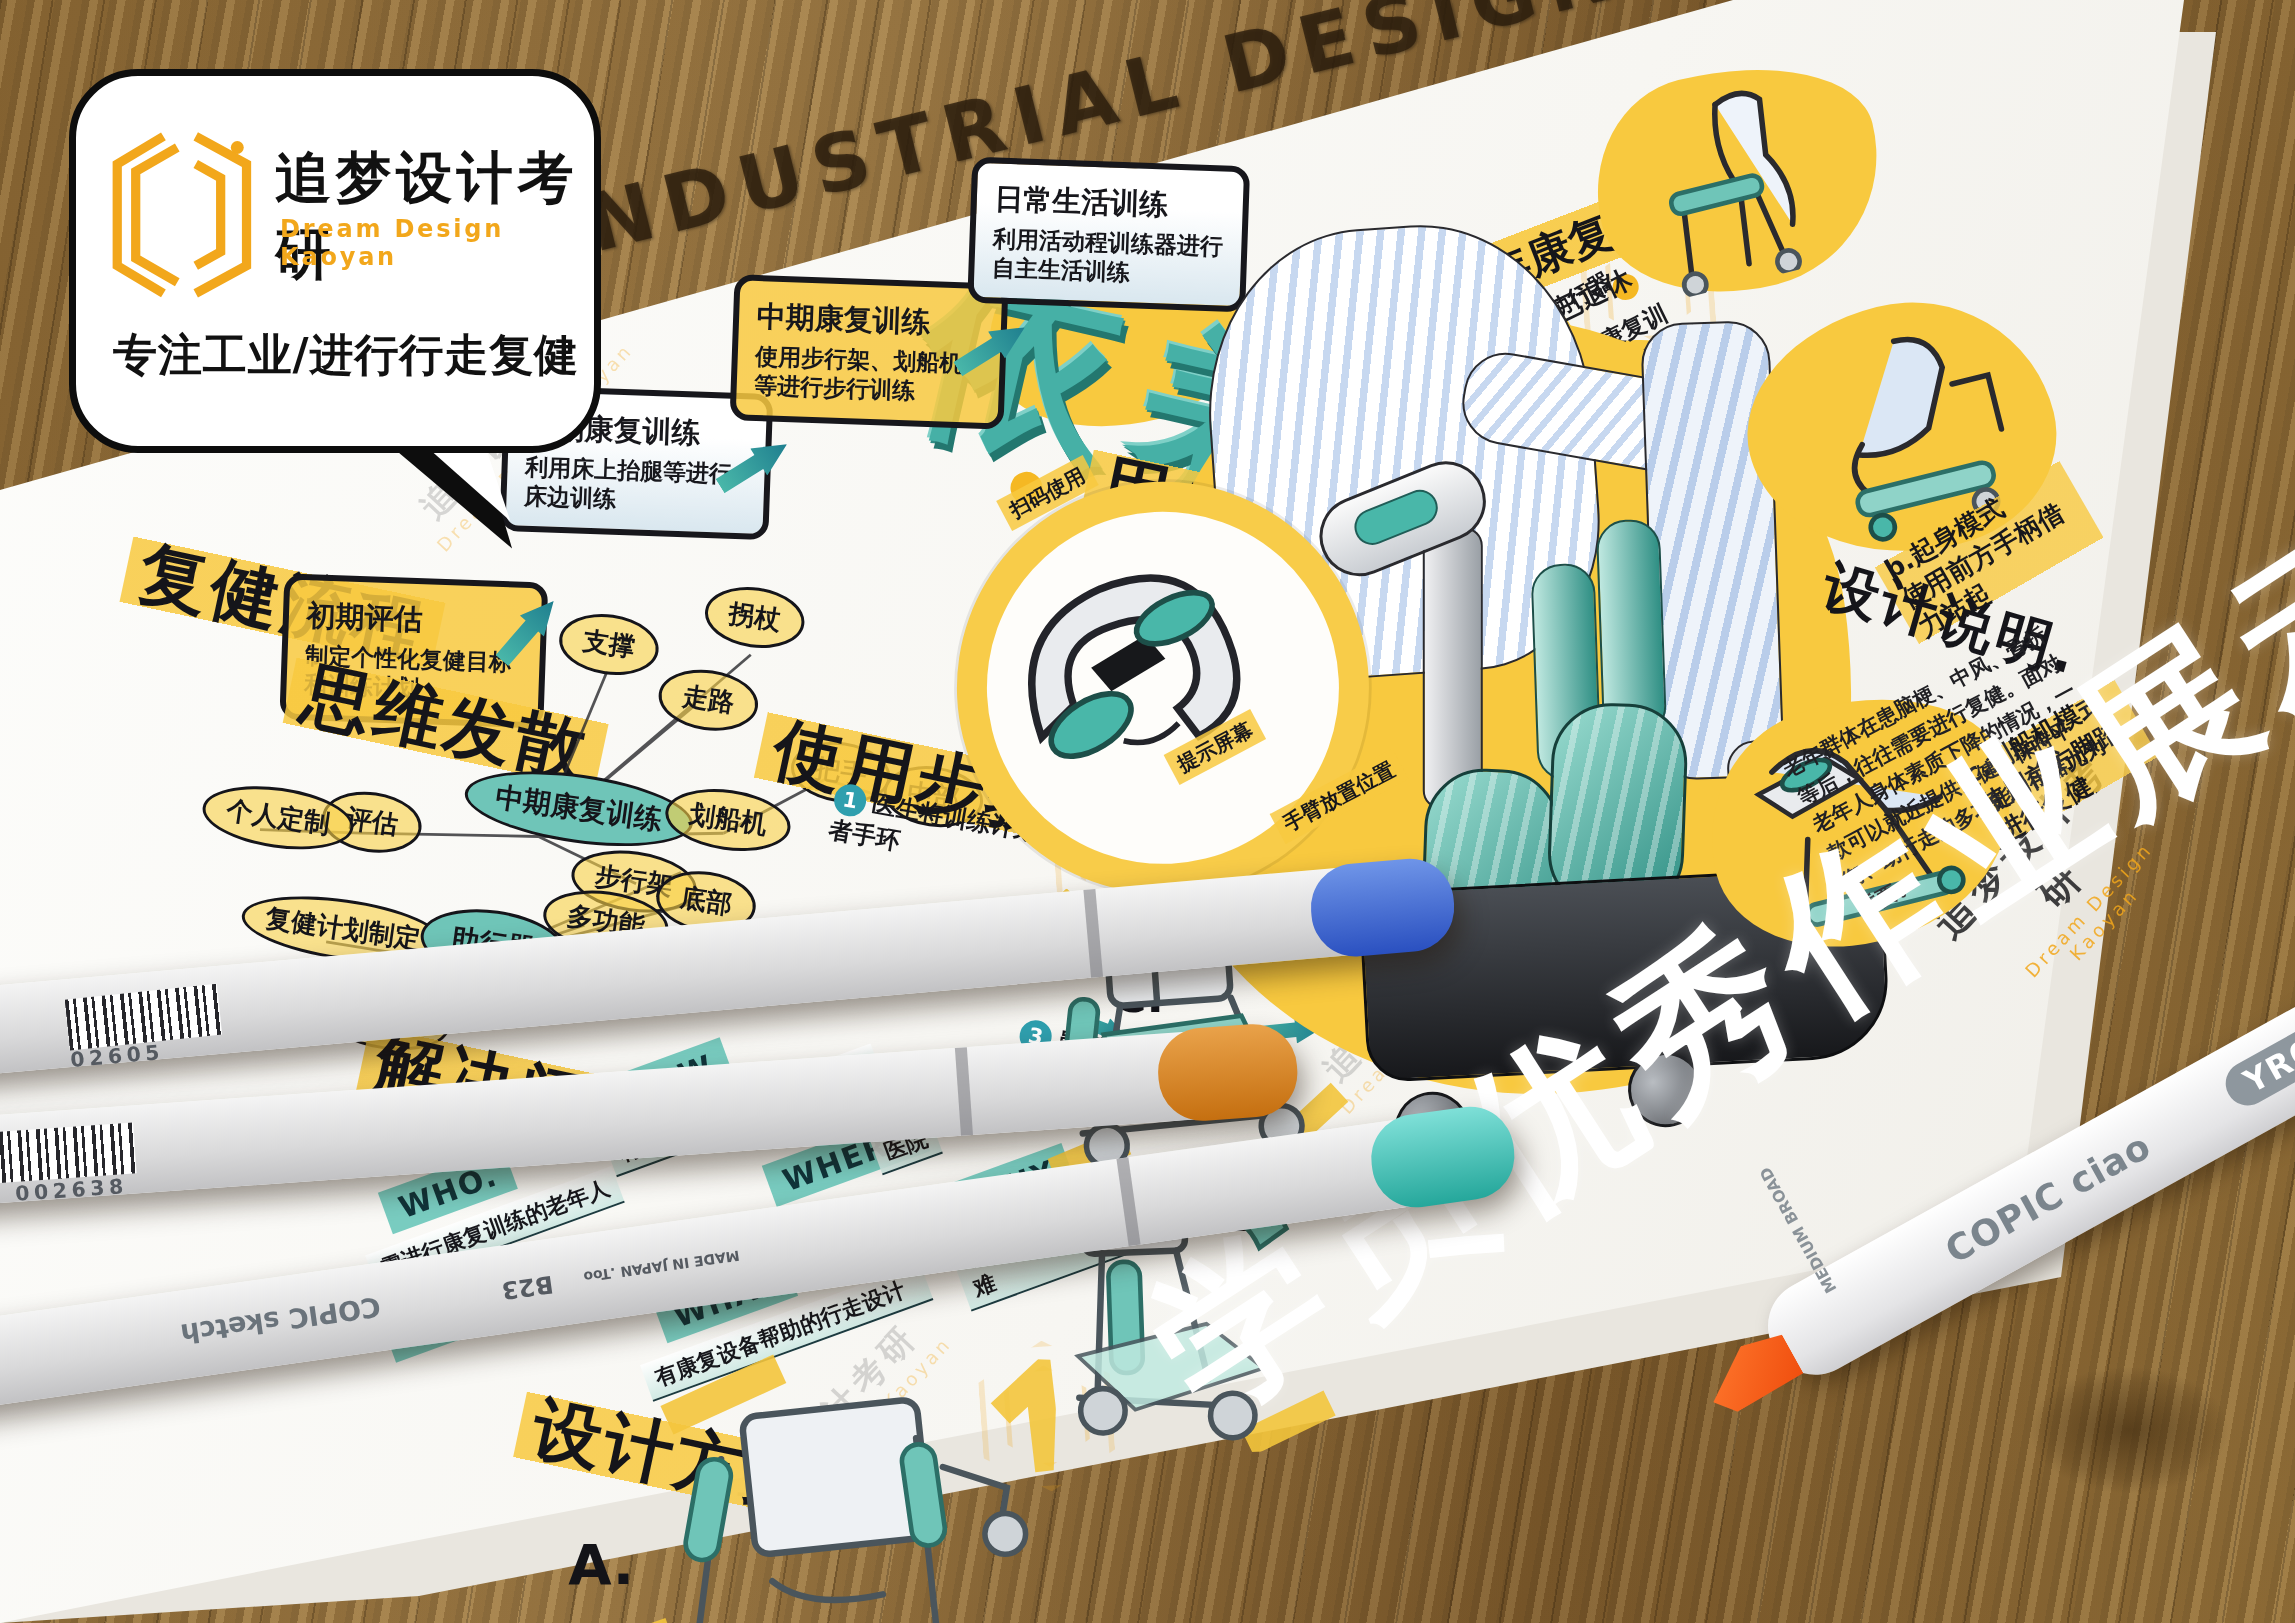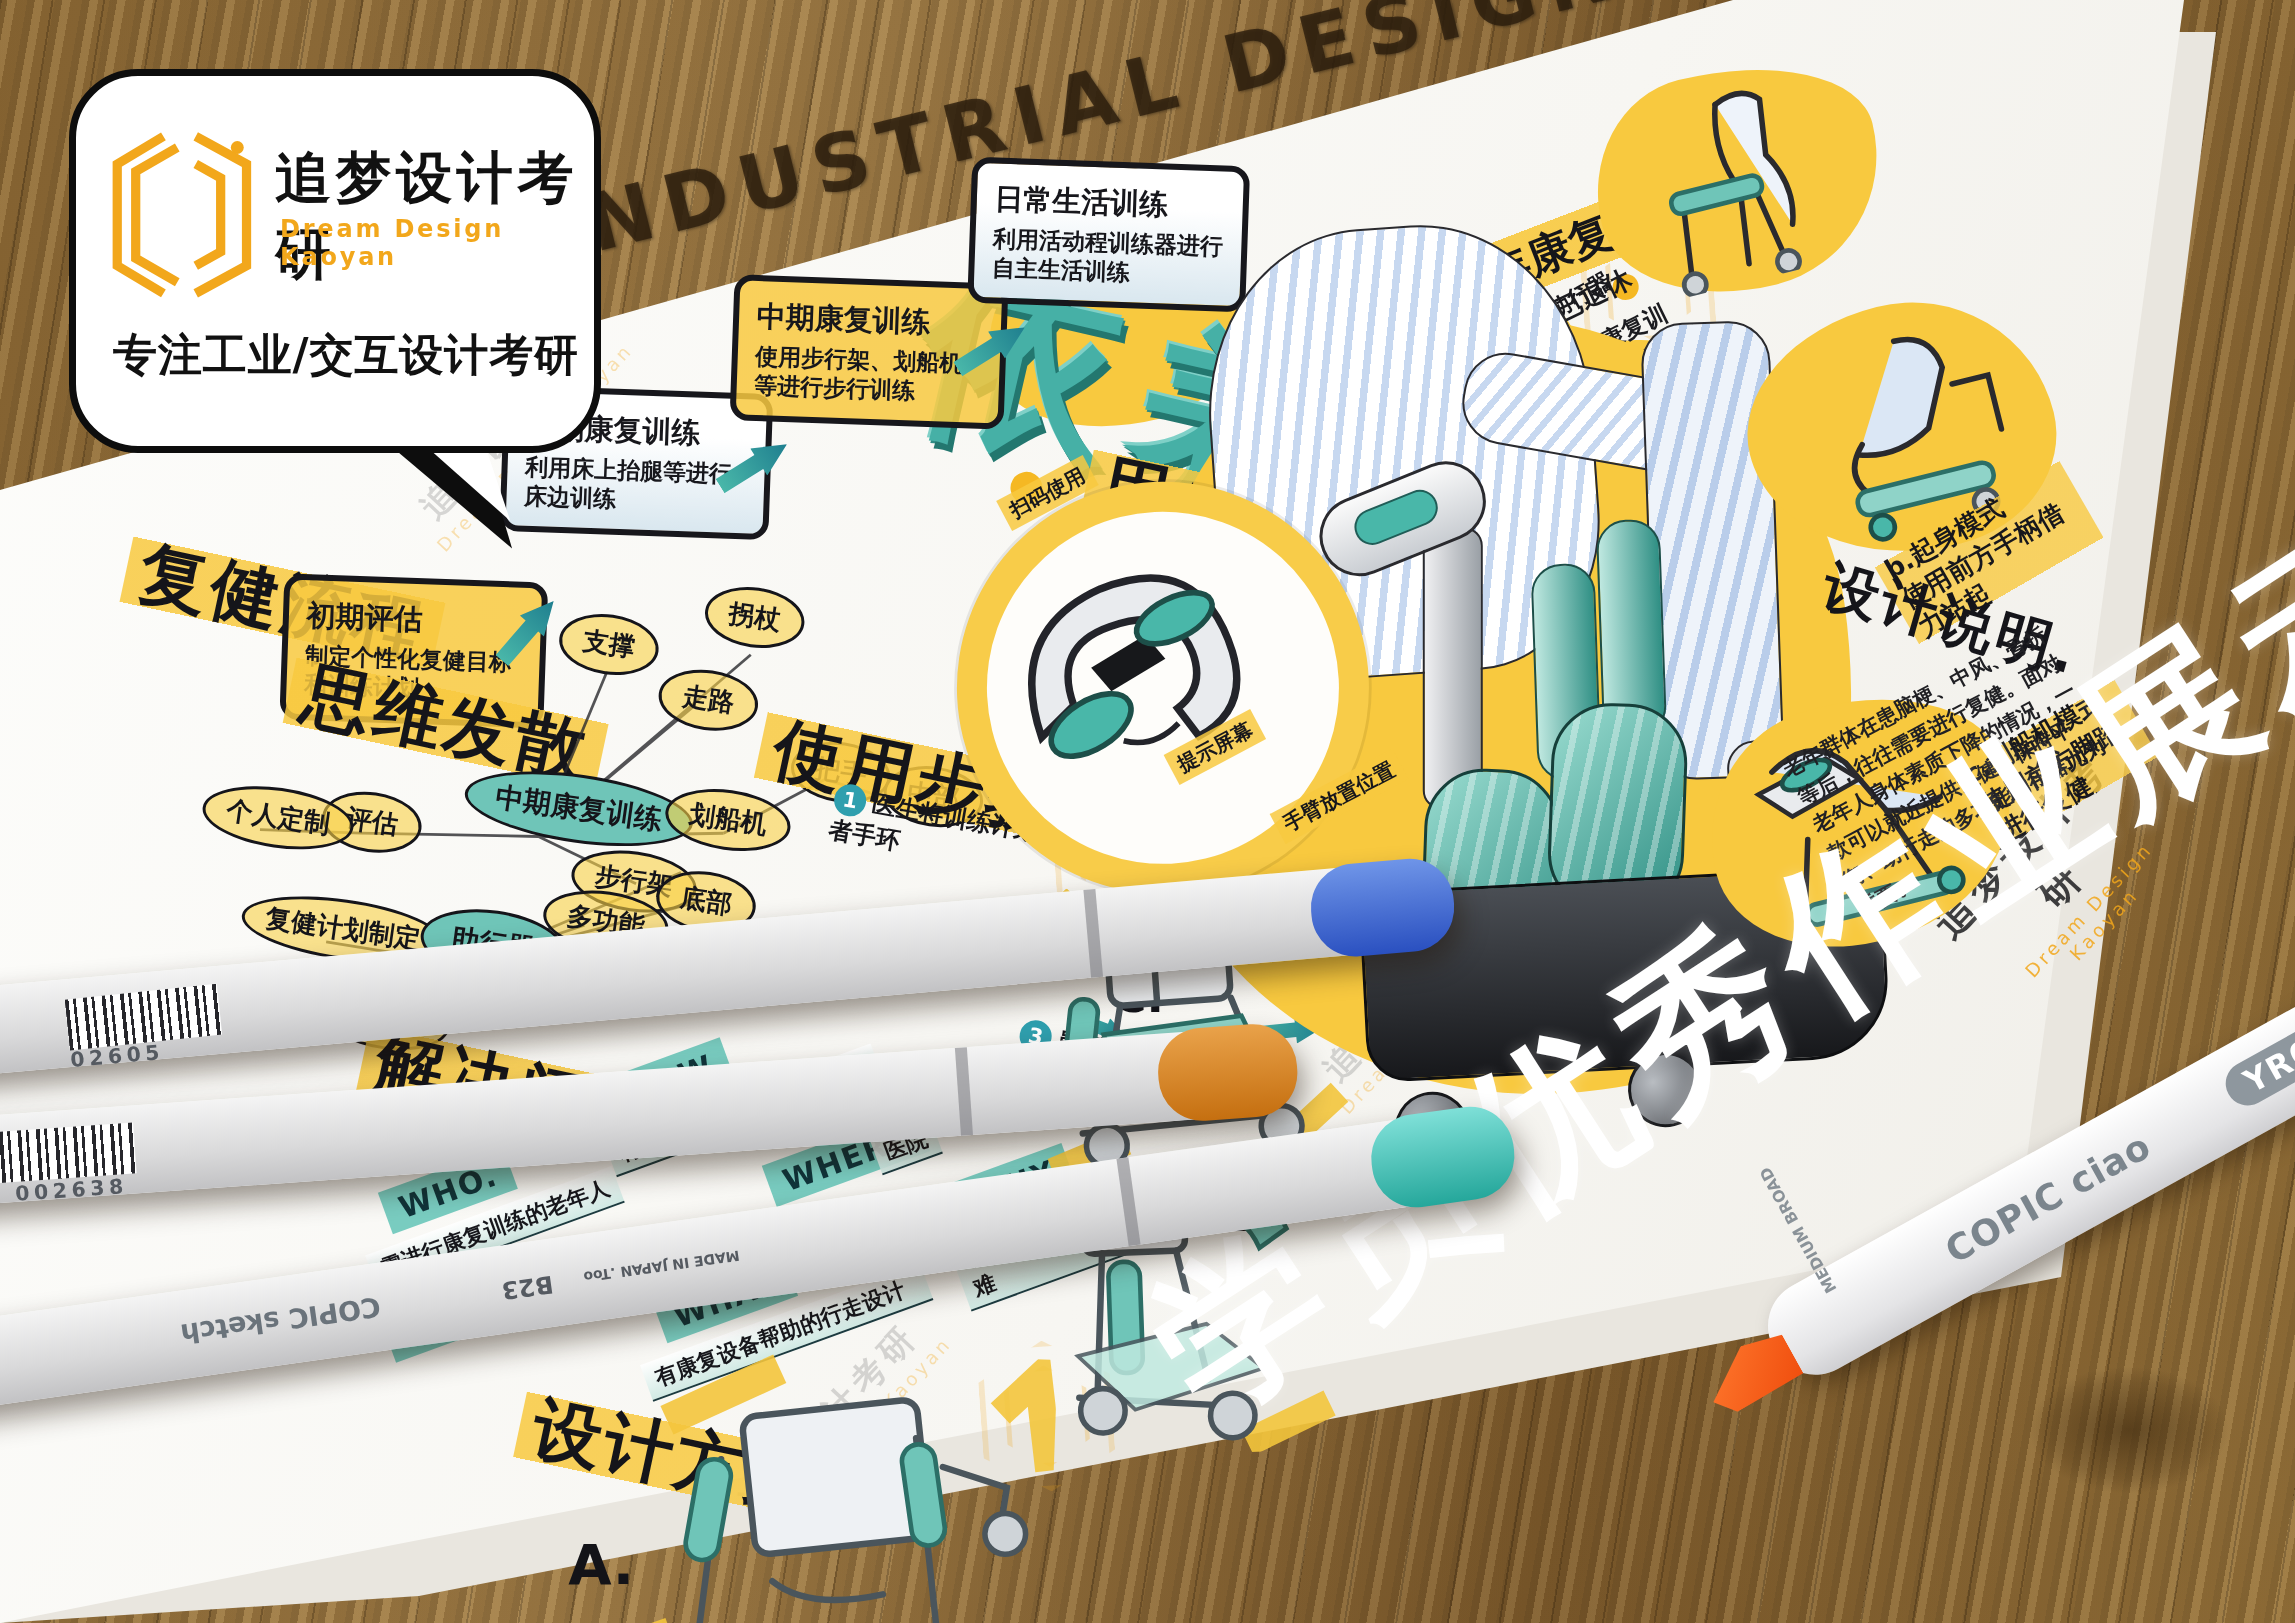--- a/index.html
+++ b/index.html
@@ -394,21 +394,21 @@
       <g fill="none" stroke="#f2a71b" stroke-width="10">
         <path d="M60 10 L10 40 V150 L60 180"></path>
         <path d="M75 22 L30 48 V142 L75 168"></path>
         <path d="M95 10 L150 40 V150 L95 180"></path>
         <path d="M95 40 L122 55 V135 L95 150"></path>
         <circle cx="140" cy="22" r="7" fill="#f2a71b" stroke="none"></circle>
       </g>
     </svg>
     <div class="abs logo-cn" style="left:199px;top:65px;">追梦设计考研</div>
     <div class="abs logo-en" style="left:204px;top:139px;">Dream Design Kaoyan</div>
-    <div class="abs logo-tag" style="left:37px;top:250px;">专注工业/交互设计考研</div>
+    <div class="abs logo-tag" style="left:37px;top:250px;">专注工业/进行行走复健</div>
   </div>
 
   <div id="big-wm" class="abs">学员优秀作业展示</div>
 
   <div class="marker" style="left:-194px;top:930px;width:1647px;transform:rotate(-5deg);">
     <div class="cap" style="all:unset;position:absolute;right:-3.7px;top:-2.8px;width:143px;height:93px;border-radius:44px;background:linear-gradient(180deg,#6f95e8,#2a50c0);"></div>
     <div class="ring" style="right:352px;"></div>
     <div class="barcode" style="left:259px;top:18.5px;transform:rotate(-1deg);"></div>
     <div class="mkr-txt" style="left:259px;top:69px;letter-spacing:4.6px;">02605</div>
   </div>

